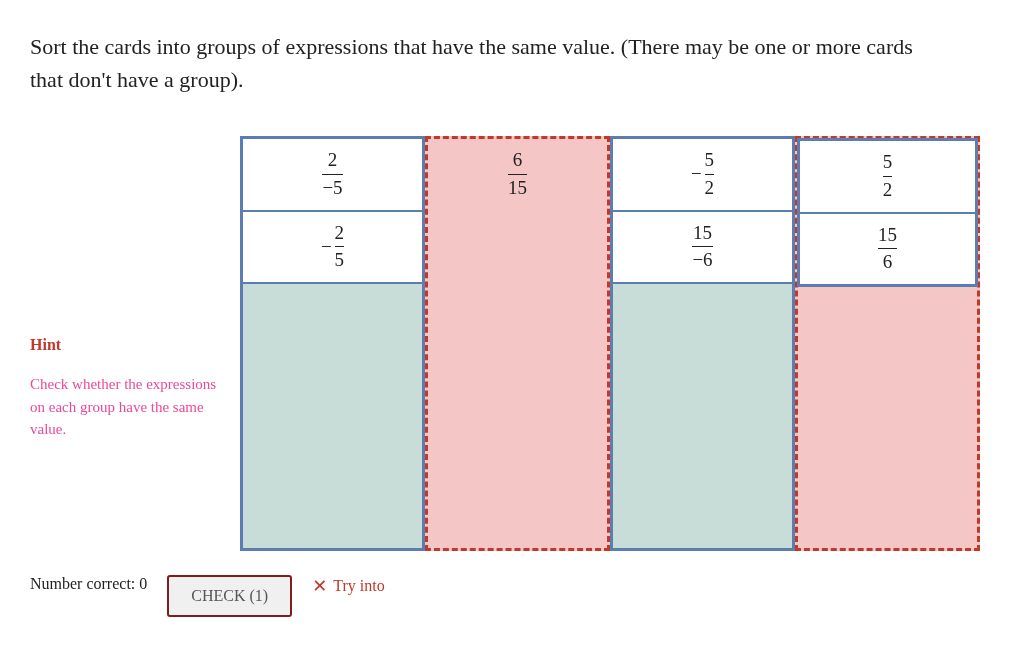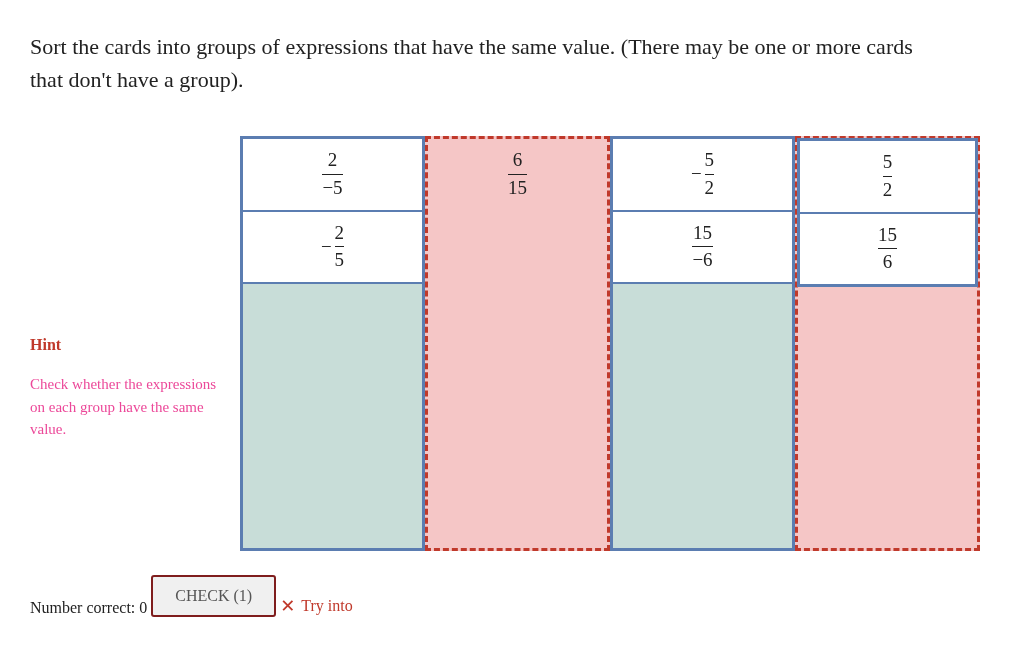--- a/index.html
+++ b/index.html
@@ -60,22 +60,22 @@
       width: 100%;
     }
 
     .fraction .denominator {
       padding-top: 2px;
       text-align: center;
     }
 
     .bottom-bar {
       display: flex;
-      align-items: flex-end;
-      gap: 4px;
+      align-items: flex-start;
+      gap: 20px;
       margin-top: 24px;
       padding-left: 0;
     }
 
     .number-correct {
       font-size: 16px;
       color: #222;
     }
 
     .check-button {

